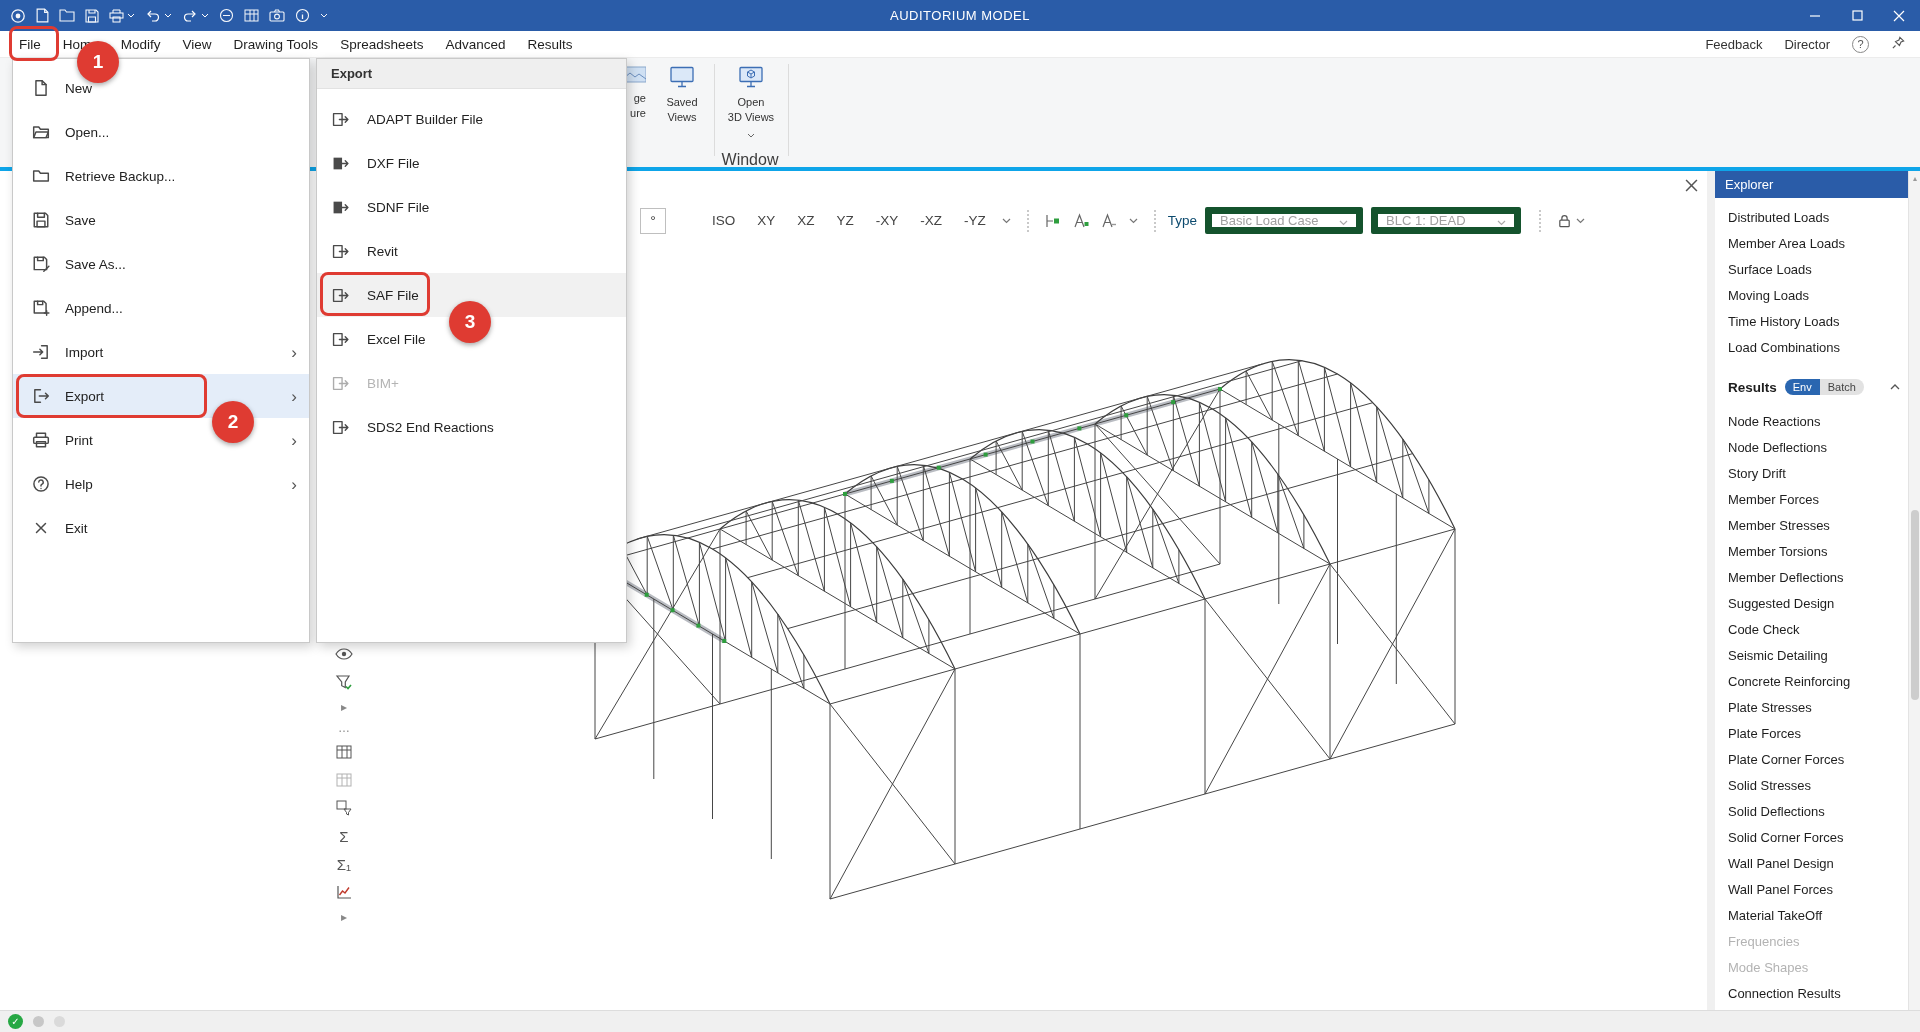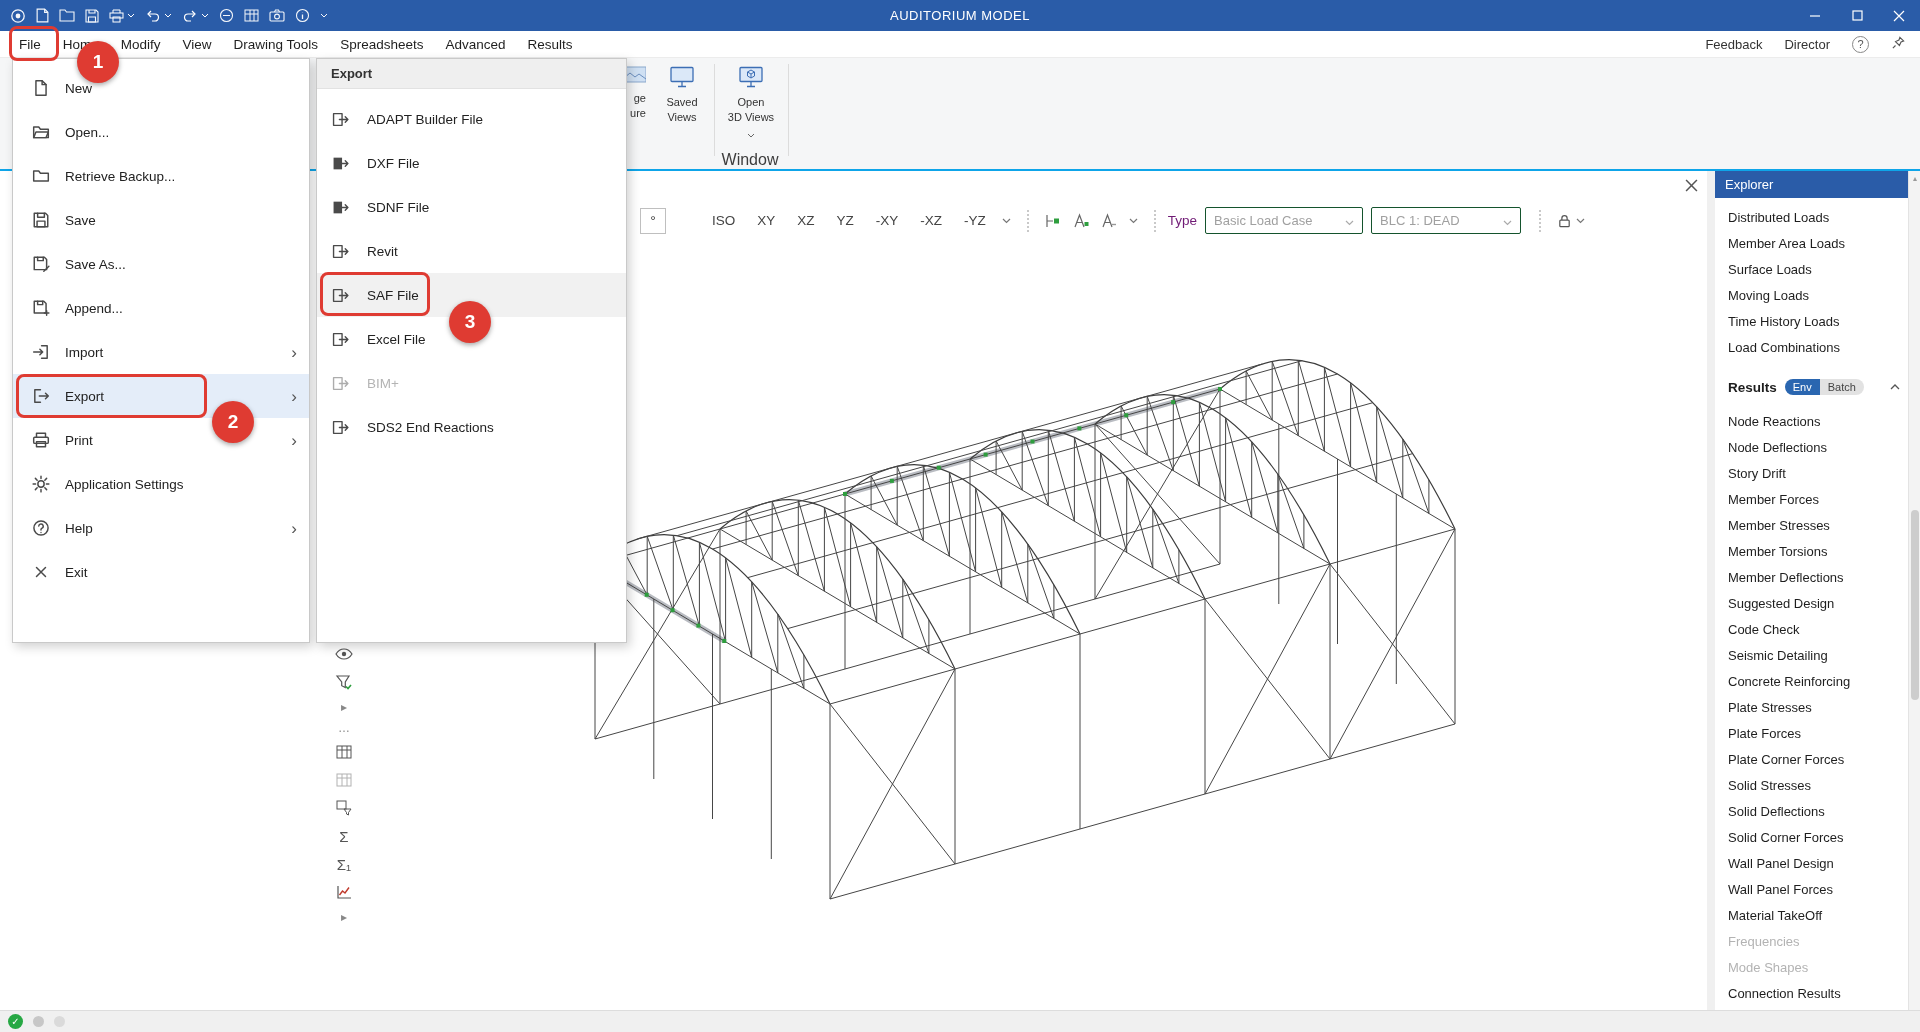--- a/index.html
+++ b/index.html
@@ -17,39 +17,39 @@
   .win-btn{width:42px;height:31px;display:flex;align-items:center;justify-content:center}
 
   
   .menubar{position:absolute;top:31px;left:0;width:100%;height:27px;background:#fff;border-bottom:1px solid #ececec;display:flex;align-items:flex-end}
   .menu-left{display:flex;height:100%;align-items:center;padding-left:8px}
   .menu-item{padding:0 11px;font-size:13.5px;color:#1f1f1f;height:100%;display:flex;align-items:center;cursor:default}
   .menu-right{position:absolute;right:14px;top:0;height:100%;display:flex;align-items:center;gap:22px;font-size:13px;color:#333}
   .q-circle{width:17px;height:17px;border:1px solid #888;border-radius:50%;display:flex;align-items:center;justify-content:center;font-size:11px;color:#555}
 
   
-  .ribbon{position:absolute;top:58px;left:0;width:100%;height:113px;background:#f5f6f7;border-bottom:2px solid #0ea5e9}
+  .ribbon{position:absolute;top:58px;left:0;width:100%;height:113px;background:#f5f6f7;border-bottom:4px solid #0ea5e9}
   .rb-btn{position:absolute;top:5px;display:flex;flex-direction:column;align-items:center;font-size:11px;color:#333;line-height:1.3;padding-top:3px;text-align:center}
   .rb-ico{margin-bottom:4px}
   .rb-sep{position:absolute;top:6px;height:92px;width:1px;background:#dcdcdc}
   .rb-group-label{position:absolute;left:712px;width:76px;top:93px;text-align:center;font-size:16px;color:#3d3d3d}
   .rb-cropped{left:600px;width:46px;overflow:hidden;align-items:flex-end}
 
   
   .view-header{position:absolute;left:360px;top:171px;width:1347px;height:26px;background:#fff}
   .vh-close{position:absolute;right:6px;top:6px;width:20px;height:16px;display:flex;align-items:center;justify-content:center;cursor:default}
   .view-toolbar{position:absolute;left:360px;top:197px;width:1347px;height:47px;background:#fff;display:flex;align-items:center;padding-left:280px}
   .deg-box{width:26px;height:26px;border:1px solid #bfbfbf;background:#fff;display:flex;align-items:center;justify-content:center;font-size:14px;color:#444;margin-right:36px}
   .vt-views{display:flex;align-items:center;gap:2px}
   .vt-btn{padding:4px 10px;font-size:13.5px;color:#444}
   .vt-caret{margin:0 6px;display:flex;align-items:center}
   .vt-sep{border-left:2px dotted #c9c9c9;height:22px;margin:0 10px}
   .vt-ribtn{width:28px;height:26px;display:flex;align-items:center;justify-content:center}
-  .vt-type{font-size:13.5px;color:#701a75;margin:0 8px 0 2px}
-  .vselect{width:158px;height:27px;border:1px solid #14532d;border-radius:2px;background:#fff;display:flex;align-items:center;padding:0 8px;margin-right:8px}
+  .vt-type{font-size:13.5px;color:#0c4a6e;margin:0 8px 0 2px}
+  .vselect{width:158px;height:27px;border:7px solid #14532d;border-radius:2px;background:#fff;display:flex;align-items:center;padding:0 8px;margin-right:8px}
   .vsel-text{font-size:13px;color:#a0a0a0;flex:1;white-space:nowrap;overflow:hidden}
   .vt-lock{display:flex;align-items:center;gap:4px;padding:3px 6px}
 
   
   .left-tools{position:absolute;left:326px;top:640px;width:36px;display:flex;flex-direction:column;align-items:center}
   .lt{height:28px;width:34px;display:flex;align-items:center;justify-content:center;color:#555;font-size:15px}
   .lt-sm{height:21px;font-size:12px;color:#888}
   .lt-faded{opacity:.45}
 
   
@@ -732,29 +732,20 @@
             <rect x="1.5" y="5.5" width="13" height="5.5" rx="1" stroke="#4a4a4a" stroke-width="1.3" fill="none" stroke-linecap="round" stroke-linejoin="round"></rect>
             <rect x="4" y="9.5" width="8" height="4.5" stroke="#4a4a4a" stroke-width="1.3" fill="none" stroke-linecap="round" stroke-linejoin="round"></rect>
           </svg>
         </span>
         <span class="fm-label">Print</span>
         <span class="fm-chev">›</span>
       </div>
       <div class="fm-row">
         <span class="fm-ico">
           <svg width="18" height="18" viewBox="0 0 16 16">
-            <circle cx="8" cy="8" r="2.8" stroke="#4a4a4a" stroke-width="1.3" fill="none" stroke-linecap="round" stroke-linejoin="round"></circle>
-            <path d="M8 1v2.2M8 12.8V15M1 8h2.2M12.8 8H15M3 3l1.6 1.6M11.4 11.4L13 13M13 3l-1.6 1.6M4.6 11.4L3 13" stroke="#4a4a4a" stroke-width="1.3" fill="none" stroke-linecap="round" stroke-linejoin="round"></path>
-          </svg>
-        </span>
-        <span class="fm-label">Application Settings</span>
-      </div>
-      <div class="fm-row">
-        <span class="fm-ico">
-          <svg width="18" height="18" viewBox="0 0 16 16">
             <circle cx="8" cy="8" r="6.3" stroke="#4a4a4a" stroke-width="1.3" fill="none" stroke-linecap="round" stroke-linejoin="round"></circle>
             <path d="M6 6.2a2 2 0 1 1 2.6 2.1c-.5.2-.6.5-.6 1v.4" stroke="#4a4a4a" stroke-width="1.3" fill="none" stroke-linecap="round" stroke-linejoin="round"></path>
             <circle cx="8" cy="12" r=".6" fill="#4a4a4a"></circle>
           </svg>
         </span>
         <span class="fm-label">Help</span>
         <span class="fm-chev">›</span>
       </div>
       <div class="fm-row">
         <span class="fm-ico">

